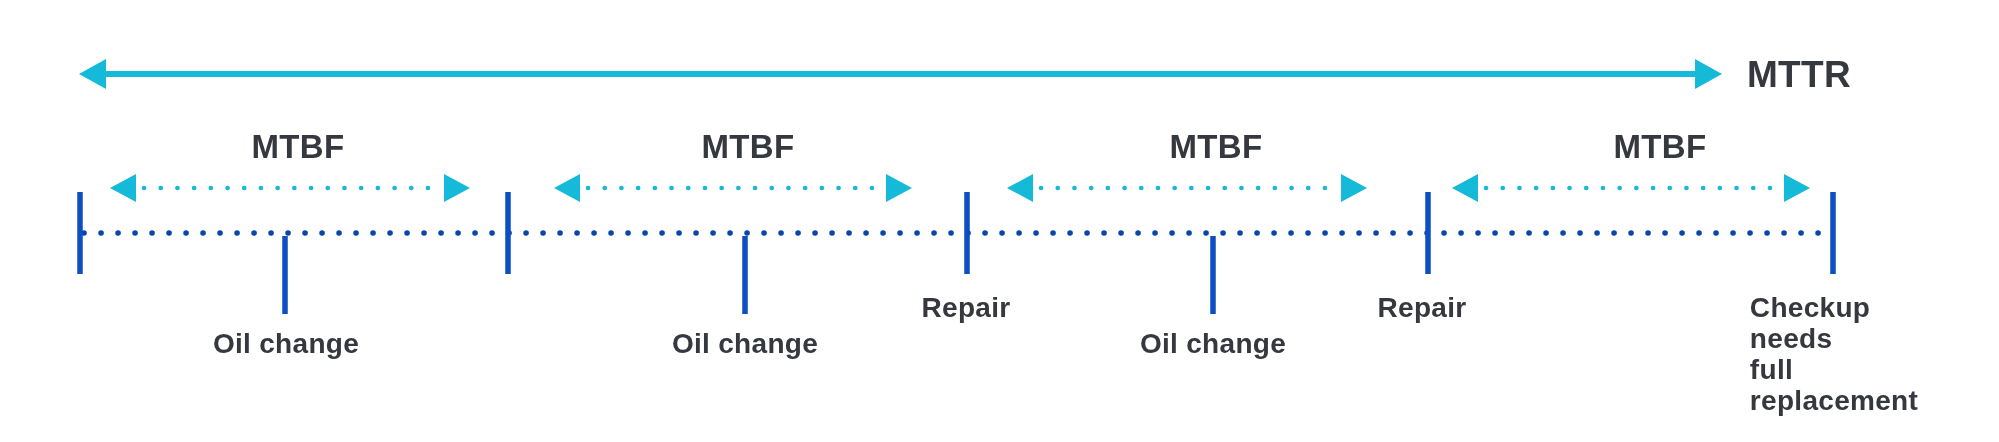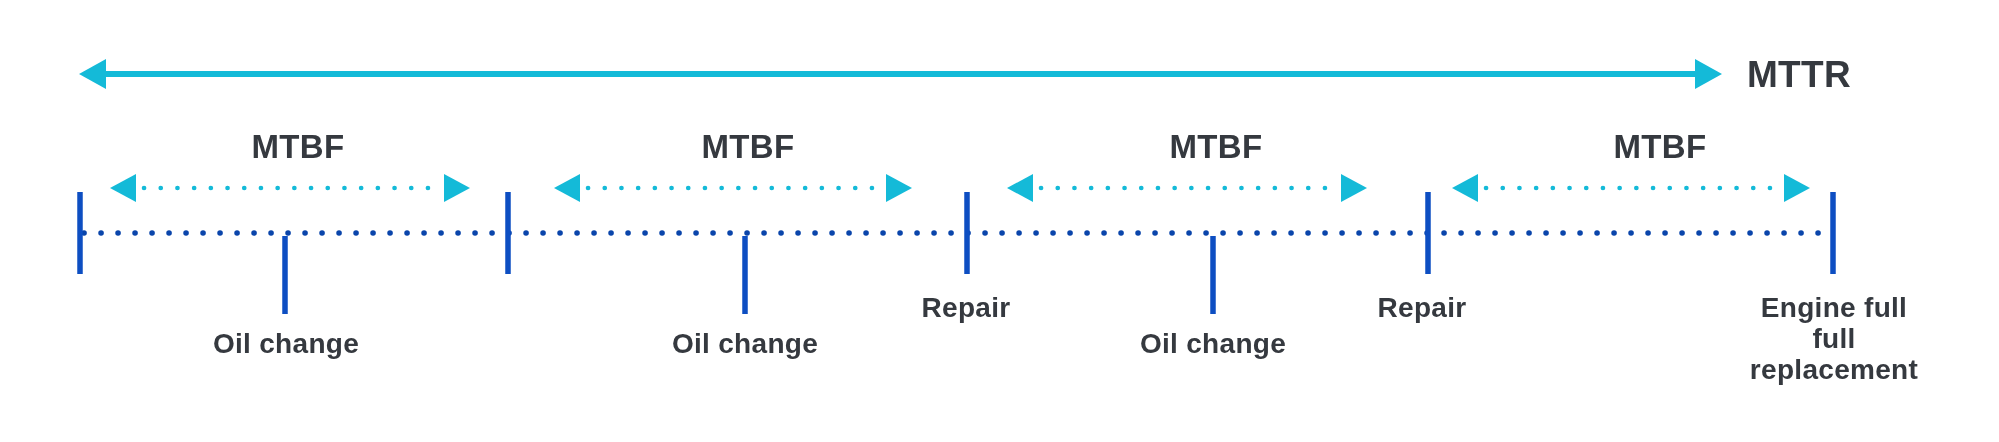--- a/index.html
+++ b/index.html
@@ -18,21 +18,21 @@
     overflow:hidden;
   }
   .stage svg{position:absolute;left:0;top:0;}
   .label{
     position:absolute;
     color:var(--text);
     font-weight:700;
     white-space:nowrap;
     letter-spacing:.3px;
   }
-  .label.centered{transform:translateX(-50%);text-align:center;}
+  .label.centered{transform:translateX(-50%);}
   .mttr-text{font-size:37px;line-height:37px;}
   .mtbf-text{font-size:33px;line-height:33px;}
   .event-text{font-size:28px;line-height:31px;}
   .multiline{white-space:pre-line;}
 </style>
 </head>
 <body>
 
 <div class="stage">
 
@@ -83,20 +83,20 @@
 
   <div class="label mttr-text" style="left:1747px;top:56px;">MTTR</div>
 
   <div class="label centered mtbf-text" style="left:298px;top:130px;">MTBF</div>
   <div class="label centered mtbf-text" style="left:748px;top:130px;">MTBF</div>
   <div class="label centered mtbf-text" style="left:1216px;top:130px;">MTBF</div>
   <div class="label centered mtbf-text" style="left:1660px;top:130px;">MTBF</div>
 
   <div class="label centered event-text" style="left:966px;top:292px;">Repair</div>
   <div class="label centered event-text" style="left:1422px;top:292px;">Repair</div>
-  <div class="label centered event-text multiline" style="left:1834px;top:292px;">Engine full
+  <div class="label centered event-text multiline" style="left:1834px;top:292px;">Checkup needs
 full replacement</div>
 
   <div class="label centered event-text" style="left:286px;top:328px;">Oil change</div>
   <div class="label centered event-text" style="left:745px;top:328px;">Oil change</div>
   <div class="label centered event-text" style="left:1213px;top:328px;">Oil change</div>
 
 </div>
 
 </body></html>

